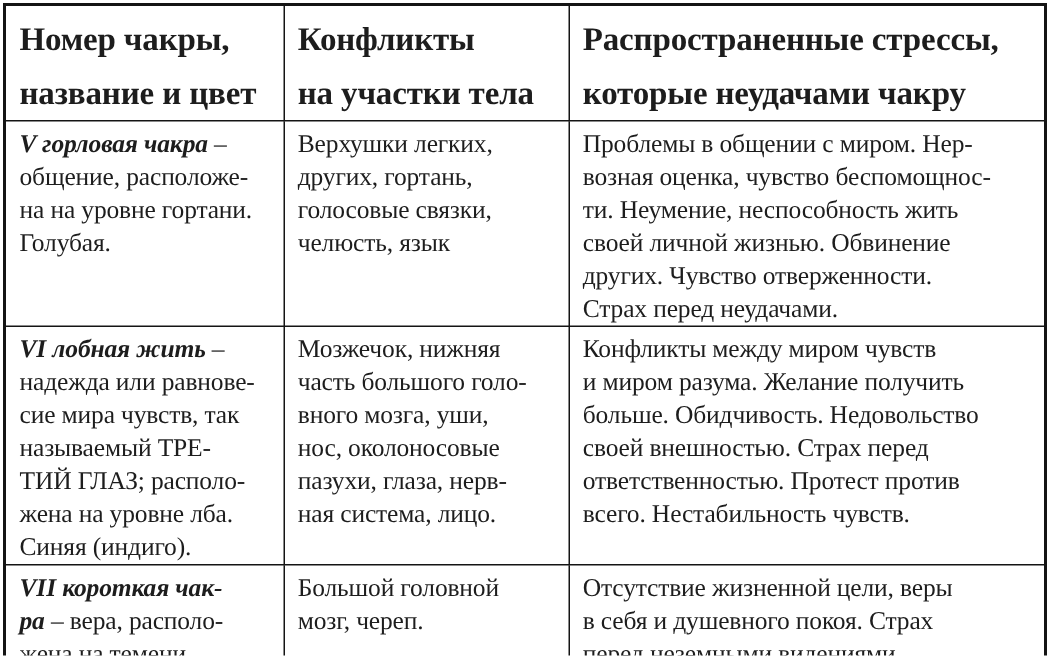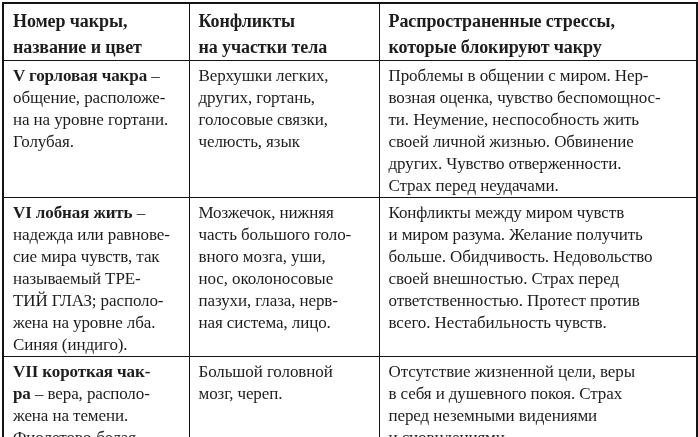--- a/index.html
+++ b/index.html
@@ -32,55 +32,55 @@
   th, td {
     border: 1px solid var(--border_color, #141414);
     vertical-align: top;
     text-align: left;
     white-space: pre-line;
     overflow: hidden;
     padding: 4px 4px 0 9px;
     box-sizing: border-box;
   }
   th {
-    font-size: 18px;
-    line-height: 26px;
+    font-size: 22px;
+    line-height: 36px;
     font-weight: bold;
     letter-spacing: -0.1px;
     font-family: Liberation Serif, serif;
   }
   td {
     font-size: 17px;
     line-height: 22px;
     letter-spacing: -0.1px;
   }
   tr.header-row   { height: 53px; }
   tr.row-throat   { height: 133px; }
   tr.row-brow     { height: 157px; }
   tr.row-crown    { height: 90px; }
-  b.chakra-name   { font-weight: bold; }
+  b.chakra-name   { font-weight: bold; font-style: italic; }
 </style>
 </head>
 <body>
 
 <div class="page">
   <table class="chakra-table">
     <colgroup>
       <col class="c1">
       <col class="c2">
       <col class="c3">
     </colgroup>
     <thead>
       <tr class="header-row">
         <th>Номер чакры,
 название и цвет</th>
         <th>Конфликты
 на участки тела</th>
         <th>Распространенные стрессы,
-которые блокируют чакру</th>
+которые неудачами чакру</th>
       </tr>
     </thead>
     <tbody>
       <tr class="row-throat">
         <td><b class="chakra-name">V горловая чакра</b><span> –
 общение, расположе-
 на на уровне гортани.
 Голубая.</span></td>
         <td>Верхушки легких,
 других, гортань,

